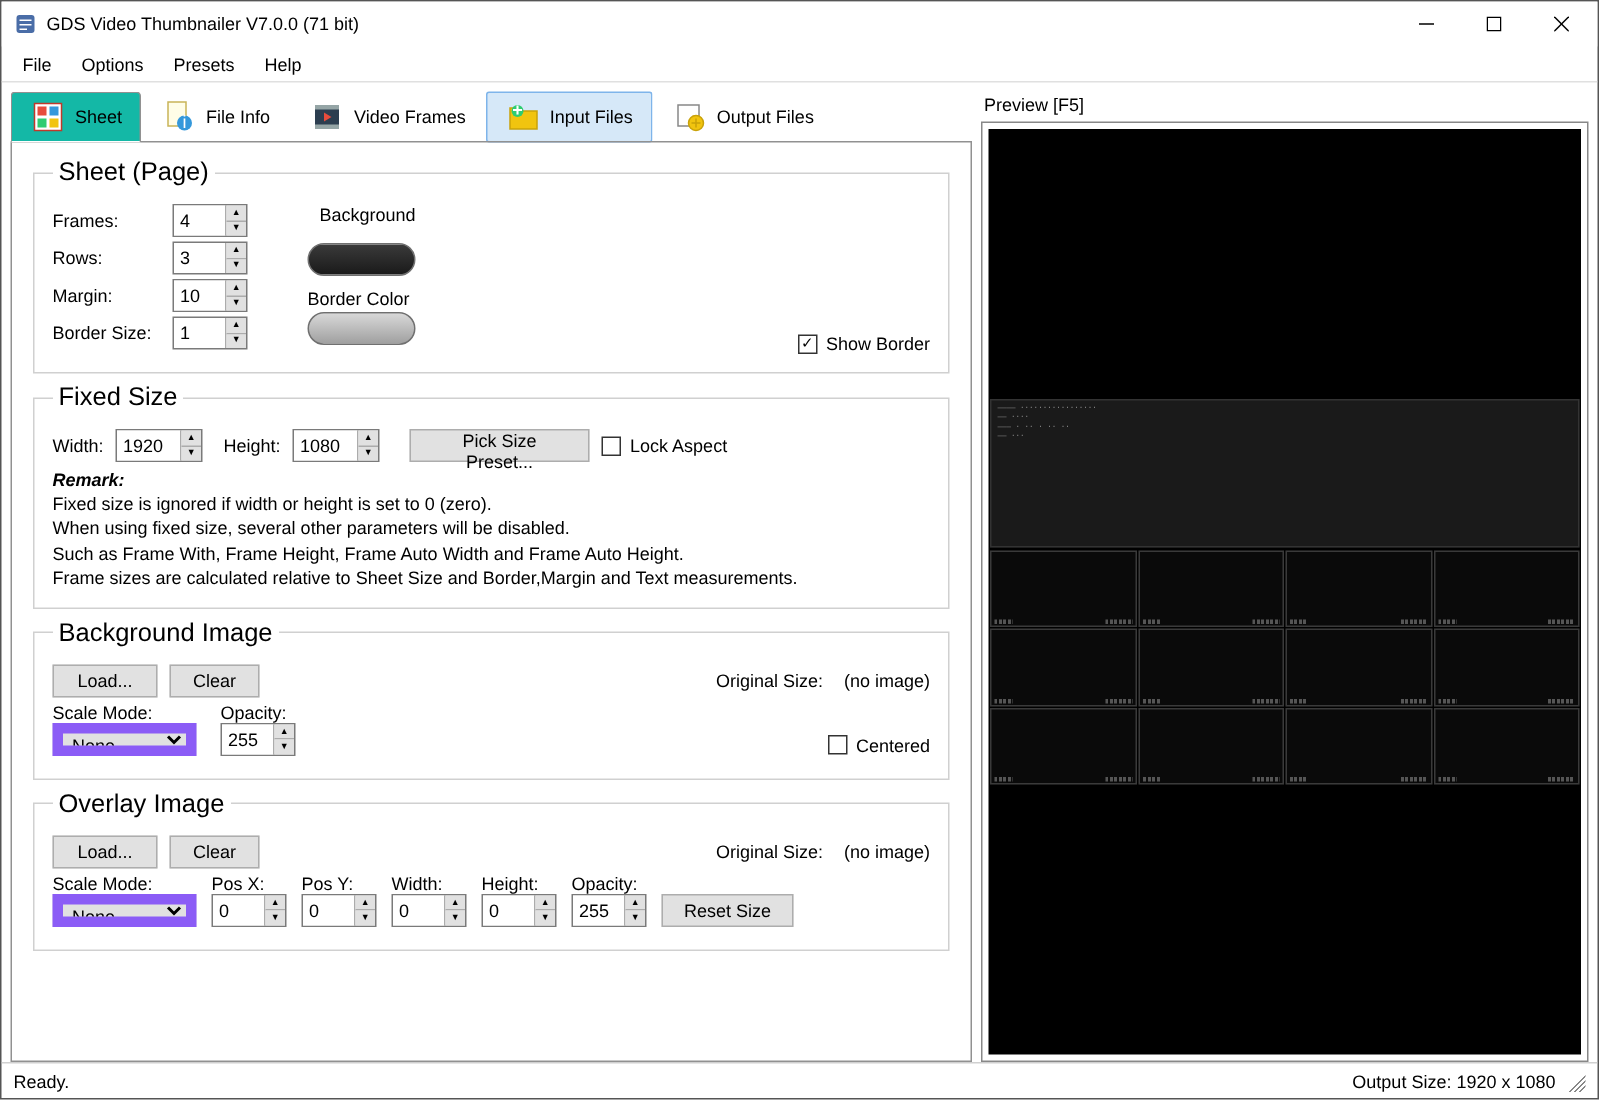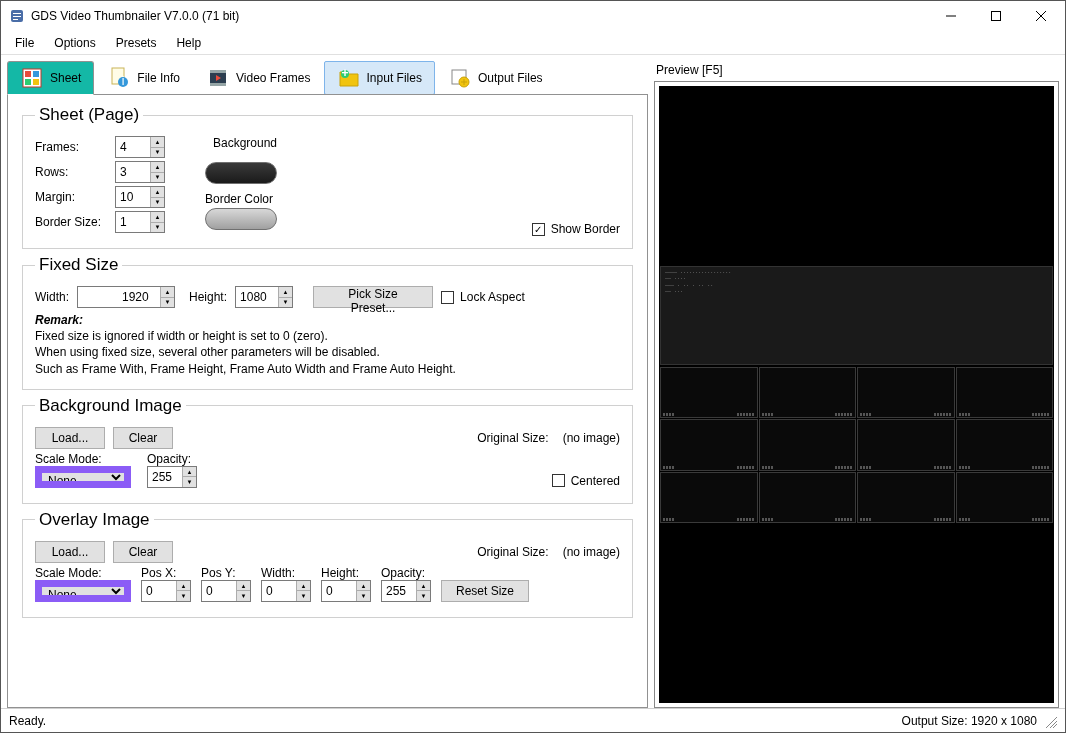--- a/index.html
+++ b/index.html
@@ -223,21 +223,21 @@
             </label>
           </div>
         </div>
       </fieldset>
 
       <fieldset>
         <legend>Fixed Size</legend>
         <div class="row">
           <span>Width:</span>
           <span class="spin">
-              <input style="width: 42px; margin-left: 40px;" value="1920">
+              <input style="width: 42px;" value="1920">
               <span class="spbtns">
                 <span class="spbtn">▲</span>
                 <span class="spbtn">▼</span>
               </span>
             </span>
           <span style="margin-left:6px">Height:</span>
           <span class="spin">
               <input style="width: 42px;" value="1080">
               <span class="spbtns">
                 <span class="spbtn">▲</span>
@@ -248,20 +248,21 @@
           <label class="cb" style="">
             <span class="box"></span>
             <span>Lock Aspect</span>
           </label>
         </div>
         <div class="remark" style="margin-top:4px">
           <b>Remark:</b><br>
           <span>Fixed size is ignored if width or height is set to 0 (zero).</span><br>
           <span>When using fixed size, several other parameters will be disabled.</span><br>
           <span>Such as Frame With, Frame Height, Frame Auto Width and Frame Auto Height.</span><br>
+          <span>Frame sizes are calculated relative to Sheet Size and Border,Margin and Text measurements.</span>
         </div>
       </fieldset>
 
       <fieldset>
         <legend>Background Image</legend>
         <div class="row">
           <button class="btn" style="width:70px">Load...</button>
           <button class="btn" style="width:60px">Clear</button>
           <span style="flex:1"></span>
           <span>Original Size:</span>

